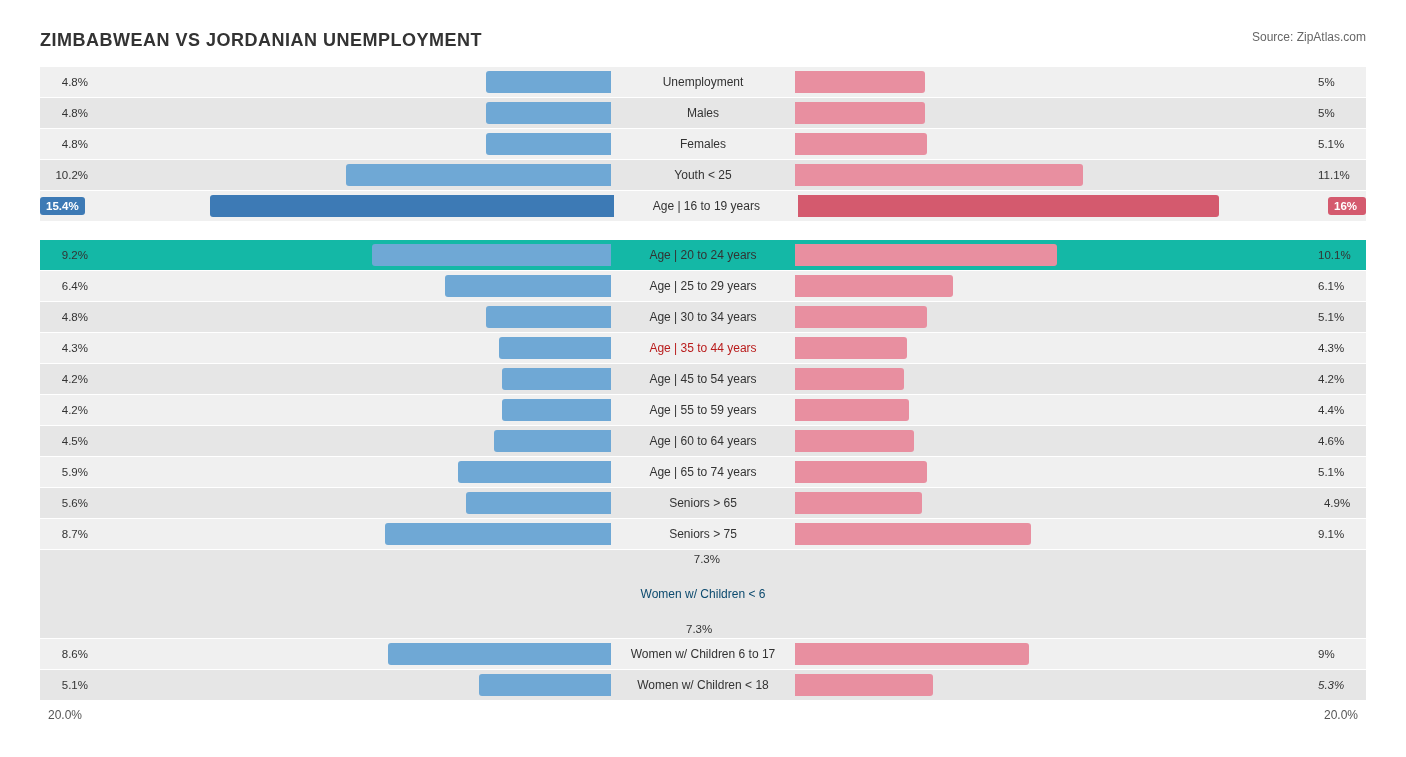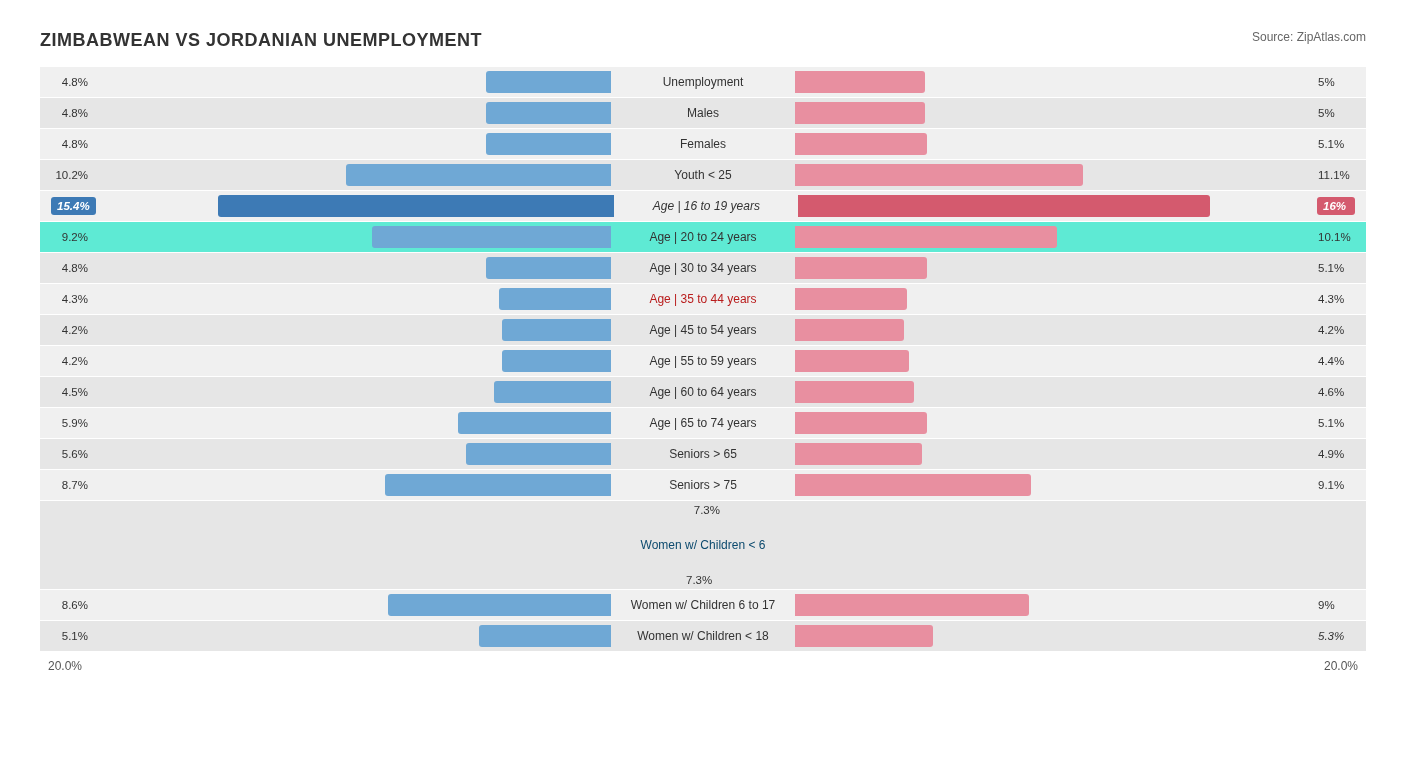--- a/index.html
+++ b/index.html
@@ -108,42 +108,53 @@
         <span style="font-size: 11.5px; color: rgb(51, 51, 51); min-width: 38px; text-align: right; margin-right: 4px; font-weight: normal; background: transparent; padding: 0px; border-radius: 0px; z-index: 2;">10.2%</span>
         <div style="flex: 1 1 0%; display: flex; justify-content: flex-end; align-items: center; padding-right: 2px;">
           <div style="background: rgb(111, 168, 213); height: 22px; width: 51%; border-radius: 3px 0px 0px 3px;"></div>
         </div>
         <div style="width: 180px; min-width: 180px; text-align: center; font-size: 12px; color: rgb(51, 51, 51); padding: 0px 6px; z-index: 5;">Youth &lt; 25</div>
         <div style="flex: 1 1 0%; display: flex; justify-content: flex-start; align-items: center; padding-left: 2px;">
           <div style="background: rgb(232, 143, 160); height: 22px; width: 55.5%; border-radius: 0px 3px 3px 0px;"></div>
         </div>
         <span style="font-size: 11.5px; color: rgb(51, 51, 51); min-width: 38px; text-align: left; margin-left: 4px; font-weight: normal; background: transparent; padding: 0px; border-radius: 0px; z-index: 2;">11.1%</span>
       </div>
-      <div style="display: flex; align-items: center; padding: 3px 11px; background: rgb(240, 240, 240); margin-bottom: 1px; min-height: 30px; position: relative; font-style: italic;">
+      <div style="display: flex; align-items: center; padding: 3px 0; background: rgb(240, 240, 240); margin-bottom: 19px; min-height: 30px; position: relative;">
         <span style="font-size: 11.5px; color: rgb(255, 255, 255); min-width: 38px; text-align: right; margin-right: 4px; font-weight: bold; background: rgb(61, 122, 181); padding: 3px 6px; border-radius: 3px; z-index: 2;">15.4%</span>
         <div style="flex: 1 1 0%; display: flex; justify-content: flex-end; align-items: center; padding-right: 2px;">
           <div style="background: rgb(61, 122, 181); height: 22px; width: 77%; border-radius: 3px 0px 0px 3px;"></div>
         </div>
         <div style="width: 180px; min-width: 180px; text-align: center; font-size: 12px; color: rgb(51, 51, 51); padding: 0px 6px; z-index: 5;">Age | 16 to 19 years</div>
         <div style="flex: 1 1 0%; display: flex; justify-content: flex-start; align-items: center; padding-left: 2px;">
           <div style="background: rgb(212, 90, 110); height: 22px; width: 80%; border-radius: 0px 3px 3px 0px;"></div>
         </div>
         <span style="font-size: 11.5px; color: rgb(255, 255, 255); min-width: 38px; text-align: left; margin-left: 4px; font-weight: bold; background: rgb(212, 90, 110); padding: 3px 6px; border-radius: 3px; z-index: 2;">16%</span>
       </div>
-      <div style="display: flex; align-items: center; padding: 3px 10px; background: #5eead4; margin-bottom: 1px; min-height: 30px; position: relative;">
+      <div style="display: flex; align-items: center; padding: 3px 10px; background: #14b8a6; margin-bottom: 1px; min-height: 30px; position: relative;">
         <span style="font-size: 11.5px; color: rgb(51, 51, 51); min-width: 38px; text-align: right; margin-right: 4px; font-weight: normal; background: transparent; padding: 0px; border-radius: 0px; z-index: 2;">9.2%</span>
         <div style="flex: 1 1 0%; display: flex; justify-content: flex-end; align-items: center; padding-right: 2px;">
           <div style="background: rgb(111, 168, 213); height: 22px; width: 46%; border-radius: 3px 0px 0px 3px;"></div>
         </div>
         <div style="width: 180px; min-width: 180px; text-align: center; font-size: 12px; color: rgb(51, 51, 51); padding: 0px 6px; z-index: 5;">Age | 20 to 24 years</div>
         <div style="flex: 1 1 0%; display: flex; justify-content: flex-start; align-items: center; padding-left: 2px;">
           <div style="background: rgb(232, 143, 160); height: 22px; width: 50.5%; border-radius: 0px 3px 3px 0px;"></div>
         </div>
         <span style="font-size: 11.5px; color: rgb(51, 51, 51); min-width: 38px; text-align: left; margin-left: 4px; font-weight: normal; background: transparent; padding: 0px; border-radius: 0px; z-index: 2;">10.1%</span>
       </div>
+      <div style="display: flex; align-items: center; padding: 3px 10px; background: rgb(240, 240, 240); margin-bottom: 1px; min-height: 30px; position: relative;">
+        <span style="font-size: 11.5px; color: rgb(51, 51, 51); min-width: 38px; text-align: right; margin-right: 4px; font-weight: normal; background: transparent; padding: 0px; border-radius: 0px; z-index: 2;">6.4%</span>
+        <div style="flex: 1 1 0%; display: flex; justify-content: flex-end; align-items: center; padding-right: 2px;">
+          <div style="background: rgb(111, 168, 213); height: 22px; width: 32%; border-radius: 3px 0px 0px 3px;"></div>
+        </div>
+        <div style="width: 180px; min-width: 180px; text-align: center; font-size: 12px; color: rgb(51, 51, 51); padding: 0px 6px; z-index: 5;">Age | 25 to 29 years</div>
+        <div style="flex: 1 1 0%; display: flex; justify-content: flex-start; align-items: center; padding-left: 2px;">
+          <div style="background: rgb(232, 143, 160); height: 22px; width: 30.5%; border-radius: 0px 3px 3px 0px;"></div>
+        </div>
+        <span style="font-size: 11.5px; color: rgb(51, 51, 51); min-width: 38px; text-align: left; margin-left: 4px; font-weight: normal; background: transparent; padding: 0px; border-radius: 0px; z-index: 2;">6.1%</span>
+      </div>
       <div style="display: flex; align-items: center; padding: 3px 10px; background: rgb(230, 230, 230); margin-bottom: 1px; min-height: 30px; position: relative;">
         <span style="font-size: 11.5px; color: rgb(51, 51, 51); min-width: 38px; text-align: right; margin-right: 4px; font-weight: normal; background: transparent; padding: 0px; border-radius: 0px; z-index: 2;">4.8%</span>
         <div style="flex: 1 1 0%; display: flex; justify-content: flex-end; align-items: center; padding-right: 2px;">
           <div style="background: rgb(111, 168, 213); height: 22px; width: 24%; border-radius: 3px 0px 0px 3px;"></div>
         </div>
         <div style="width: 180px; min-width: 180px; text-align: center; font-size: 12px; color: rgb(51, 51, 51); padding: 0px 6px; z-index: 5;">Age | 30 to 34 years</div>
         <div style="flex: 1 1 0%; display: flex; justify-content: flex-start; align-items: center; padding-left: 2px;">
           <div style="background: rgb(232, 143, 160); height: 22px; width: 25.5%; border-radius: 0px 3px 3px 0px;"></div>
         </div>
         <span style="font-size: 11.5px; color: rgb(51, 51, 51); min-width: 38px; text-align: left; margin-left: 4px; font-weight: normal; background: transparent; padding: 0px; border-radius: 0px; z-index: 2;">5.1%</span>
@@ -205,21 +216,21 @@
       </div>
       <div style="display: flex; align-items: center; padding: 3px 10px; background: rgb(230, 230, 230); margin-bottom: 1px; min-height: 30px; position: relative;">
         <span style="font-size: 11.5px; color: rgb(51, 51, 51); min-width: 38px; text-align: right; margin-right: 4px; font-weight: normal; background: transparent; padding: 0px; border-radius: 0px; z-index: 2;">5.6%</span>
         <div style="flex: 1 1 0%; display: flex; justify-content: flex-end; align-items: center; padding-right: 2px;">
           <div style="background: rgb(111, 168, 213); height: 22px; width: 28%; border-radius: 3px 0px 0px 3px;"></div>
         </div>
         <div style="width: 180px; min-width: 180px; text-align: center; font-size: 12px; color: rgb(51, 51, 51); padding: 0px 6px; z-index: 5;">Seniors &gt; 65</div>
         <div style="flex: 1 1 0%; display: flex; justify-content: flex-start; align-items: center; padding-left: 2px;">
           <div style="background: rgb(232, 143, 160); height: 22px; width: 24.5%; border-radius: 0px 3px 3px 0px;"></div>
         </div>
-        <span style="font-size: 11.5px; color: rgb(51, 51, 51); min-width: 38px; text-align: left; margin-left: 4px; font-weight: normal; background: transparent; padding: 0px; border-radius: 0px; z-index: 2;">4.9%</span>
+        <span style="font-size: 11.5px; color: rgb(51, 51, 51); min-width: 38px; text-align: center; margin-left: 4px; font-weight: normal; background: transparent; padding: 0px; border-radius: 0px; z-index: 2;">4.9%</span>
       </div>
       <div style="display: flex; align-items: center; padding: 3px 10px; background: rgb(240, 240, 240); margin-bottom: 1px; min-height: 30px; position: relative;">
         <span style="font-size: 11.5px; color: rgb(51, 51, 51); min-width: 38px; text-align: right; margin-right: 4px; font-weight: normal; background: transparent; padding: 0px; border-radius: 0px; z-index: 2;">8.7%</span>
         <div style="flex: 1 1 0%; display: flex; justify-content: flex-end; align-items: center; padding-right: 2px;">
           <div style="background: rgb(111, 168, 213); height: 22px; width: 43.5%; border-radius: 3px 0px 0px 3px;"></div>
         </div>
         <div style="width: 180px; min-width: 180px; text-align: center; font-size: 12px; color: rgb(51, 51, 51); padding: 0px 6px; z-index: 5;">Seniors &gt; 75</div>
         <div style="flex: 1 1 0%; display: flex; justify-content: flex-start; align-items: center; padding-left: 2px;">
           <div style="background: rgb(232, 143, 160); height: 22px; width: 45.5%; border-radius: 0px 3px 3px 0px;"></div>
         </div>

